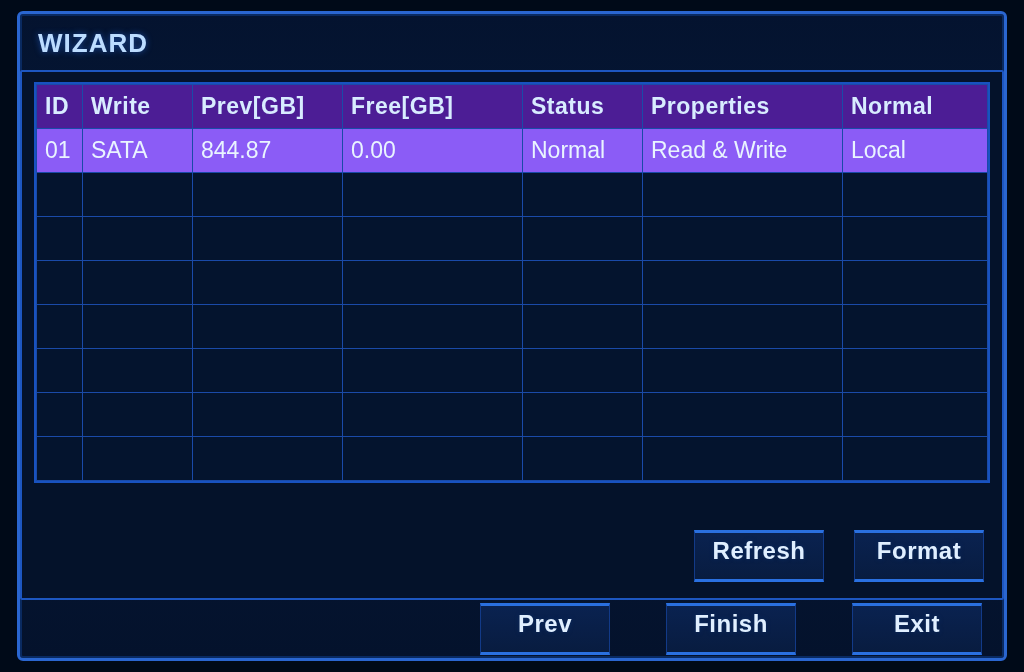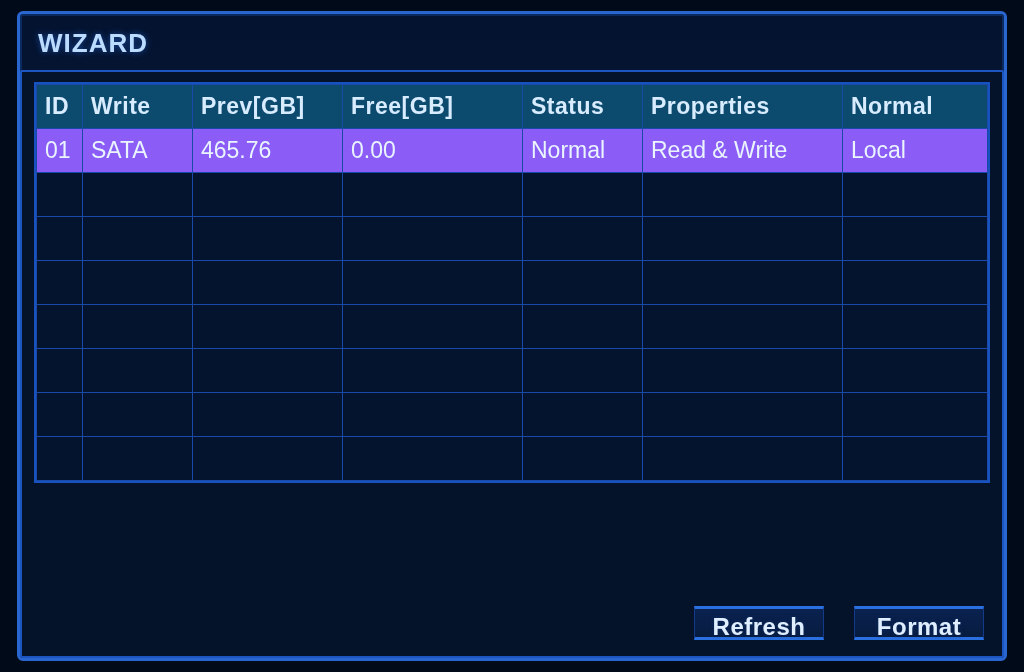--- a/index.html
+++ b/index.html
@@ -62,41 +62,41 @@
     border: 1px solid #1a4aa8;
     height: 44px;
     text-align: left;
     padding: 0 8px;
     font-size: 23px;
     white-space: nowrap;
     overflow: hidden;
     color: #d8ecff;
   }
   .grid thead th {
-    background: #0c4a6e;
+    background: #4c1d95;
     font-weight: bold;
     letter-spacing: 0.5px;
   }
   .grid tbody tr.sel td {
     background: #8b5cf6;
     color: #e9f4ff;
   }
   .grid tbody tr.empty td {
     color: transparent;
   }
   .action-row {
     margin-top: auto;
     display: flex;
     justify-content: flex-end;
     gap: 30px;
     padding: 18px 6px 6px 0;
   }
   .btn {
     min-width: 130px;
-    height: 34px;
+    height: 52px;
     background: linear-gradient(#0a2250, #081c40);
     border-top: 3px solid #2a70e0;
     border-bottom: 3px solid #2a70e0;
     border-left: 1px solid #123a88;
     border-right: 1px solid #123a88;
     color: #e0efff;
     font-size: 24px;
     font-weight: bold;
     letter-spacing: 0.5px;
     text-align: center;
@@ -141,21 +141,21 @@
             <th>Free[GB]</th>
             <th>Status</th>
             <th>Properties</th>
             <th>Normal</th>
           </tr>
         </thead>
         <tbody id="tbody">
             <tr class="sel">
               <td>01</td>
               <td>SATA</td>
-              <td>465.76</td>
+              <td>844.87</td>
               <td>0.00</td>
               <td>Normal</td>
               <td>Read &amp; Write</td>
               <td>Local</td>
             </tr>
             <tr class="empty">
               <td>.</td>
               <td>.</td>
               <td>.</td>
               <td>.</td>
@@ -221,14 +221,19 @@
       </table>
     </div>
 
     <div class="action-row">
       <div class="btn">Refresh</div>
       <div class="btn">Format</div>
     </div>
 
   </div>
 
+  <div class="bottombar">
+    <div class="btn">Prev</div>
+    <div class="btn">Finish</div>
+    <div class="btn">Exit</div>
+  </div>
 
 </div>
 
 </body></html>

